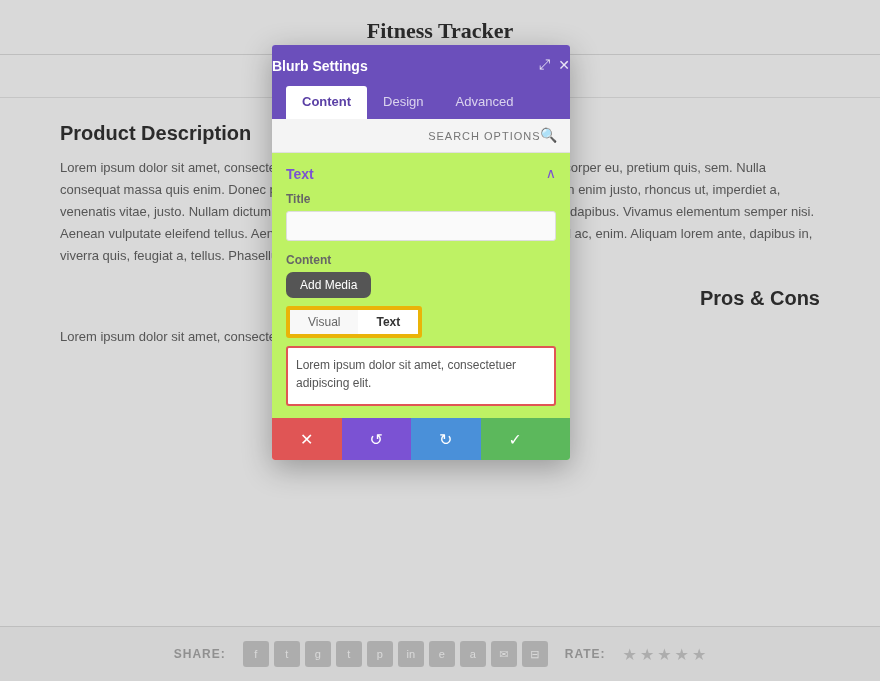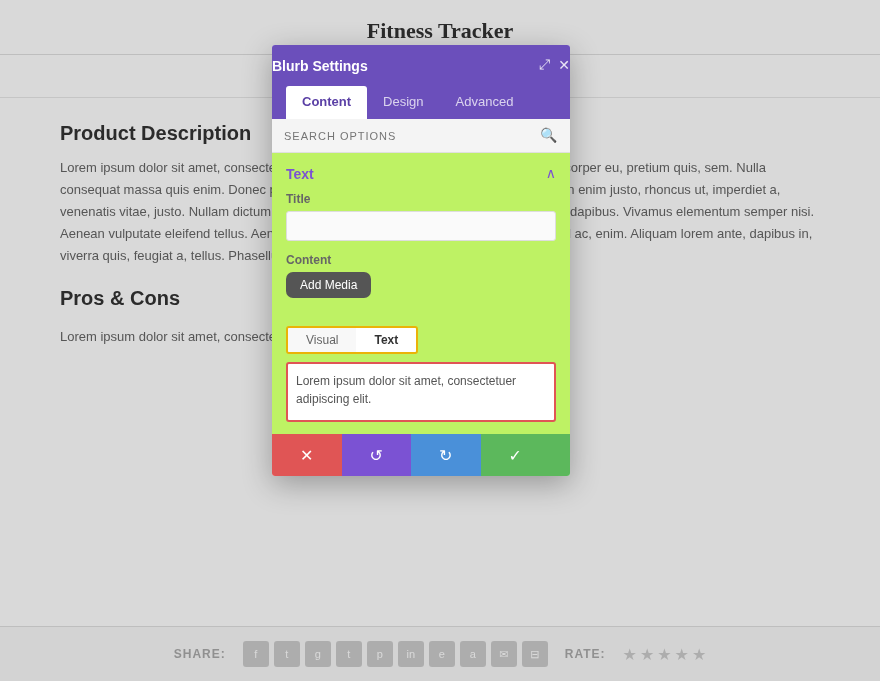--- a/index.html
+++ b/index.html
@@ -75,20 +75,21 @@
       font-family: Arial, sans-serif;
       margin-bottom: 20px;
     }
 
     .pros-cons-title {
       font-size: 20px;
       font-weight: bold;
       color: #333;
       margin-bottom: 16px;
       font-family: Arial, sans-serif;
+      text-align: right;
     }
 
     .pros-cons-row {
       display: flex;
       gap: 0;
     }
 
     .pros-col, .cons-col {
       flex: 1;
     }
@@ -253,20 +254,21 @@
     .modal-search input {
       background: none;
       border: none;
       outline: none;
       font-size: 11px;
       color: #999;
       letter-spacing: 1px;
       text-transform: uppercase;
       font-family: Arial, sans-serif;
       flex: 1;
+      text-align: right;
     }
 
     .search-icon-btn {
       color: #aaa;
       font-size: 14px;
     }
 
     
     .modal-body {
       padding: 12px 14px;
@@ -329,25 +331,24 @@
       font-size: 12px;
       font-family: Arial, sans-serif;
       border-radius: 7px;
       cursor: pointer;
       margin-bottom: 8px;
     }
 
     .visual-text-tabs {
       display: flex;
       margin-bottom: 8px;
-      border: 2px solid #eab308;
+      border: 4px solid #eab308;
       border-radius: 3px;
       overflow: hidden;
       width: fit-content;
-      margin-top: 20px;
     }
 
     .vt-tab {
       padding: 5px 18px;
       font-size: 12px;
       font-family: Arial, sans-serif;
       color: #666;
       background: #f8f8f8;
       cursor: pointer;
     }

